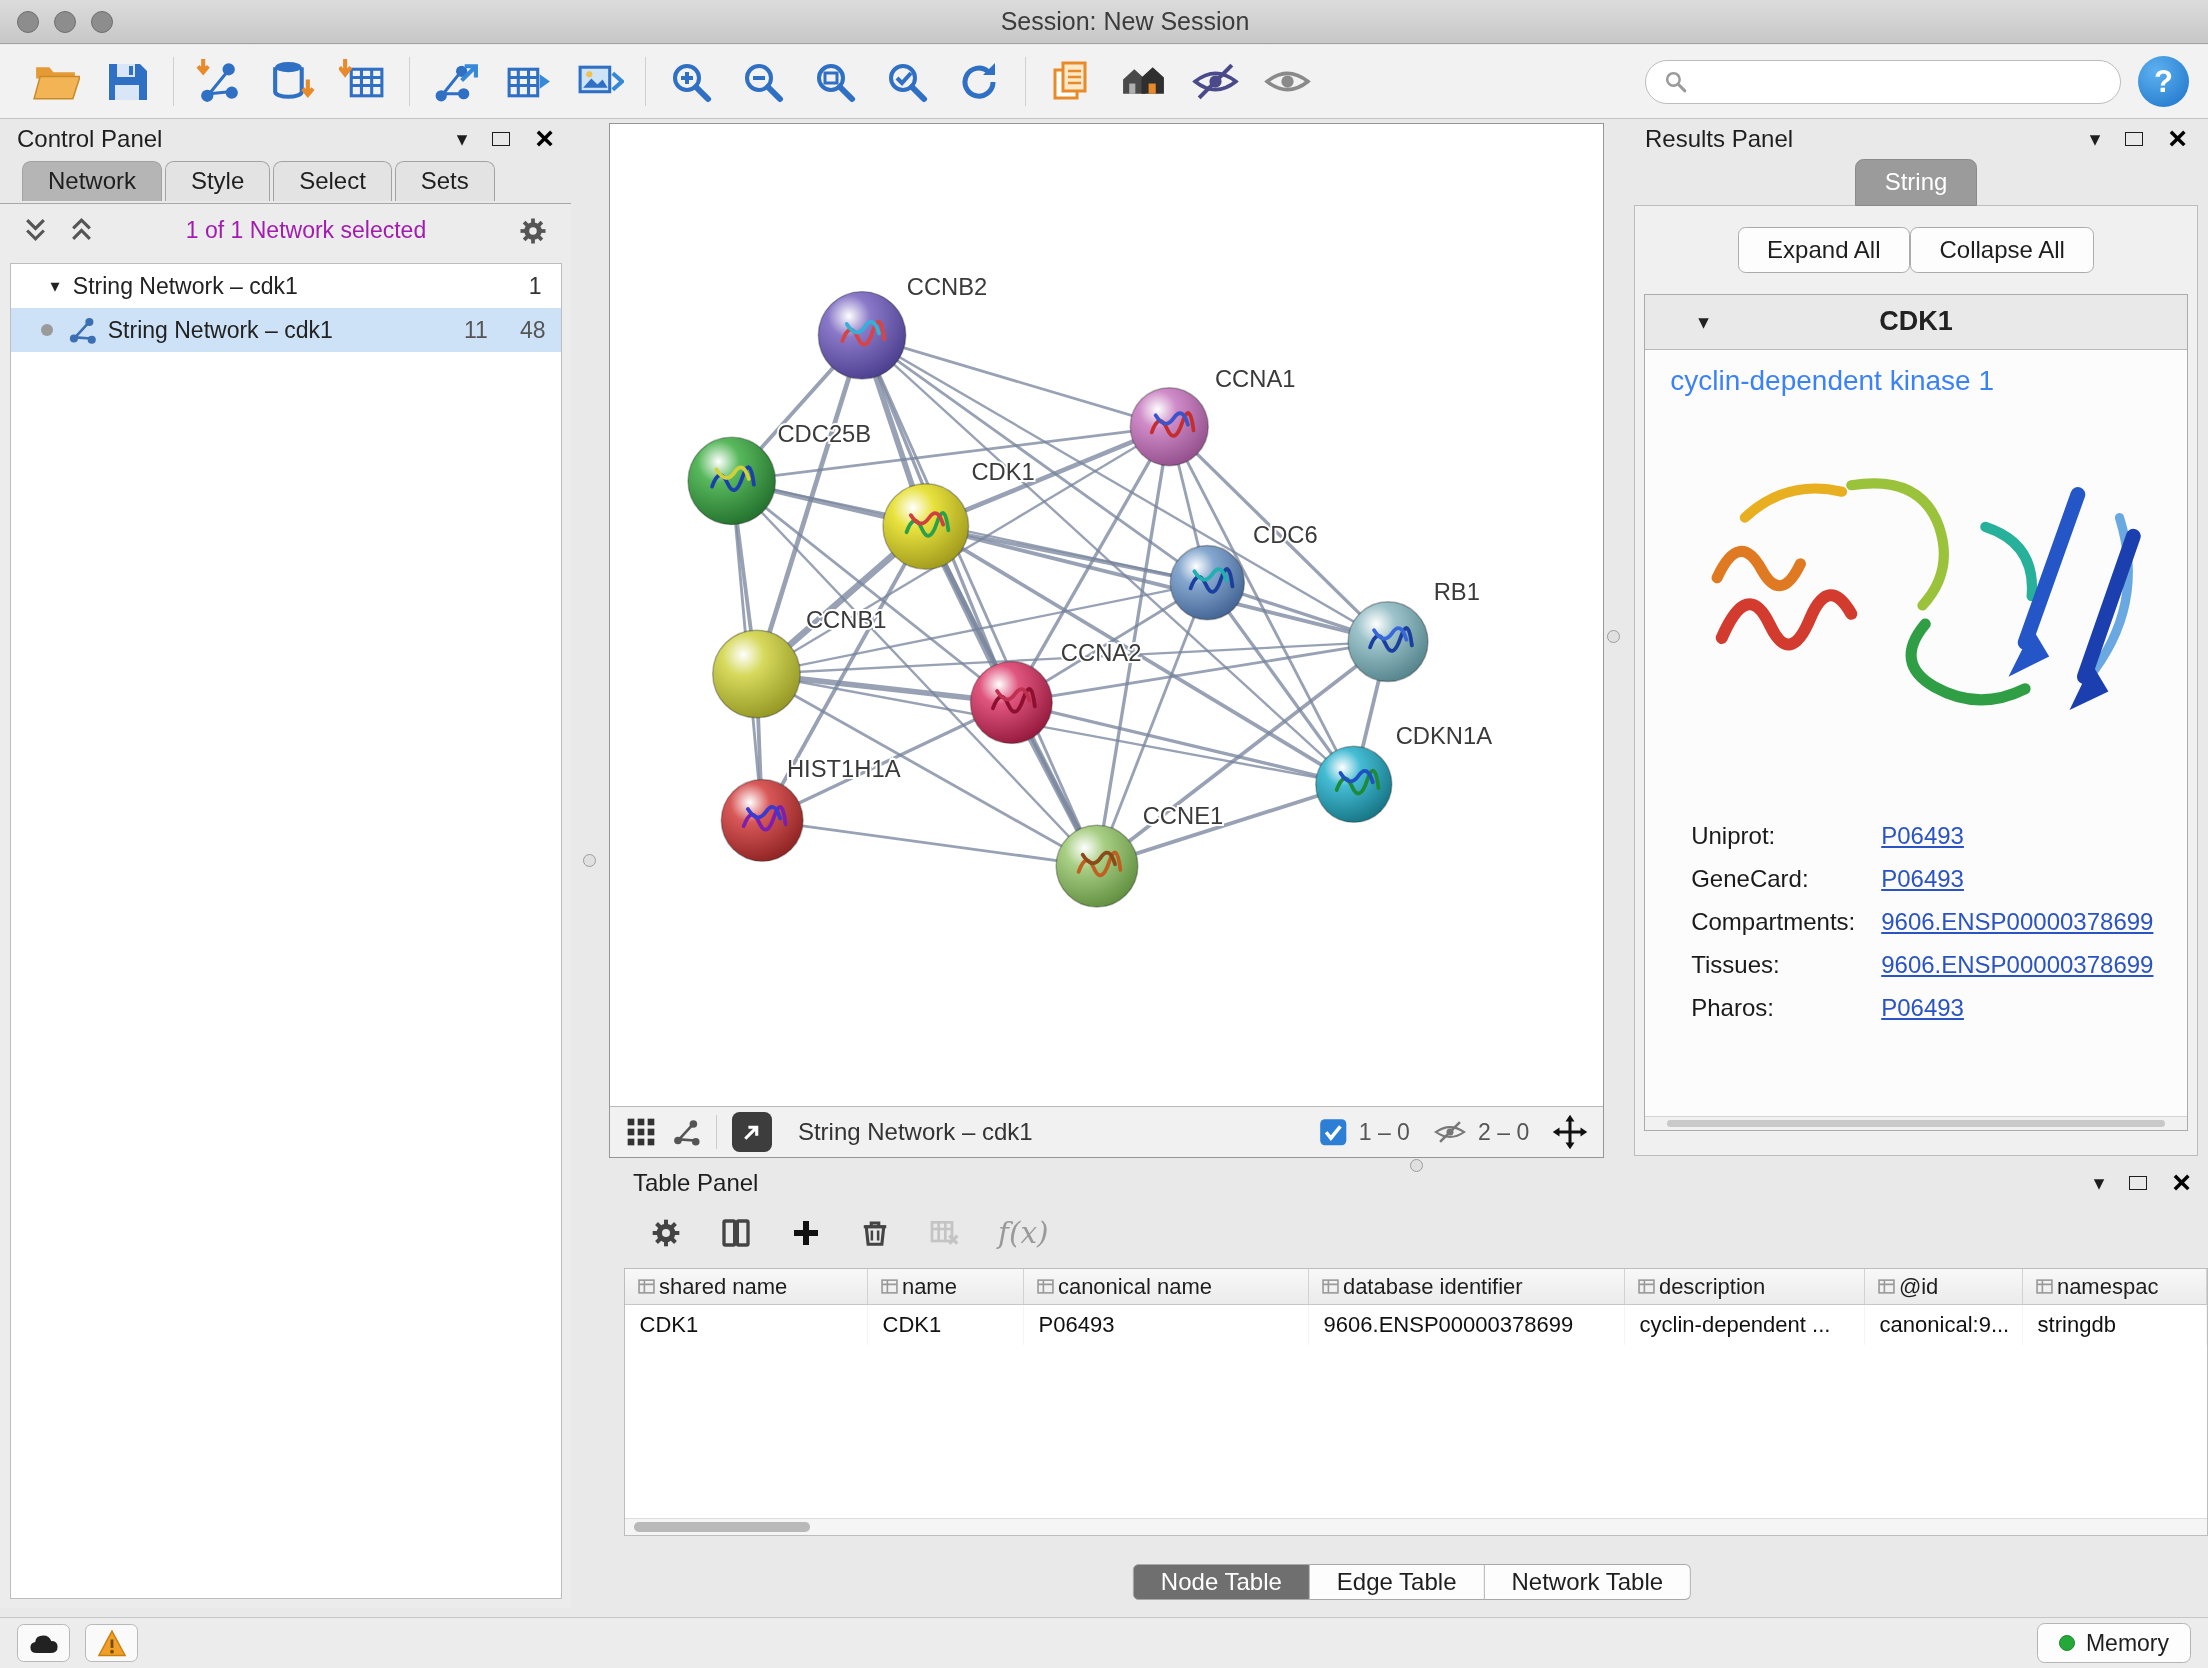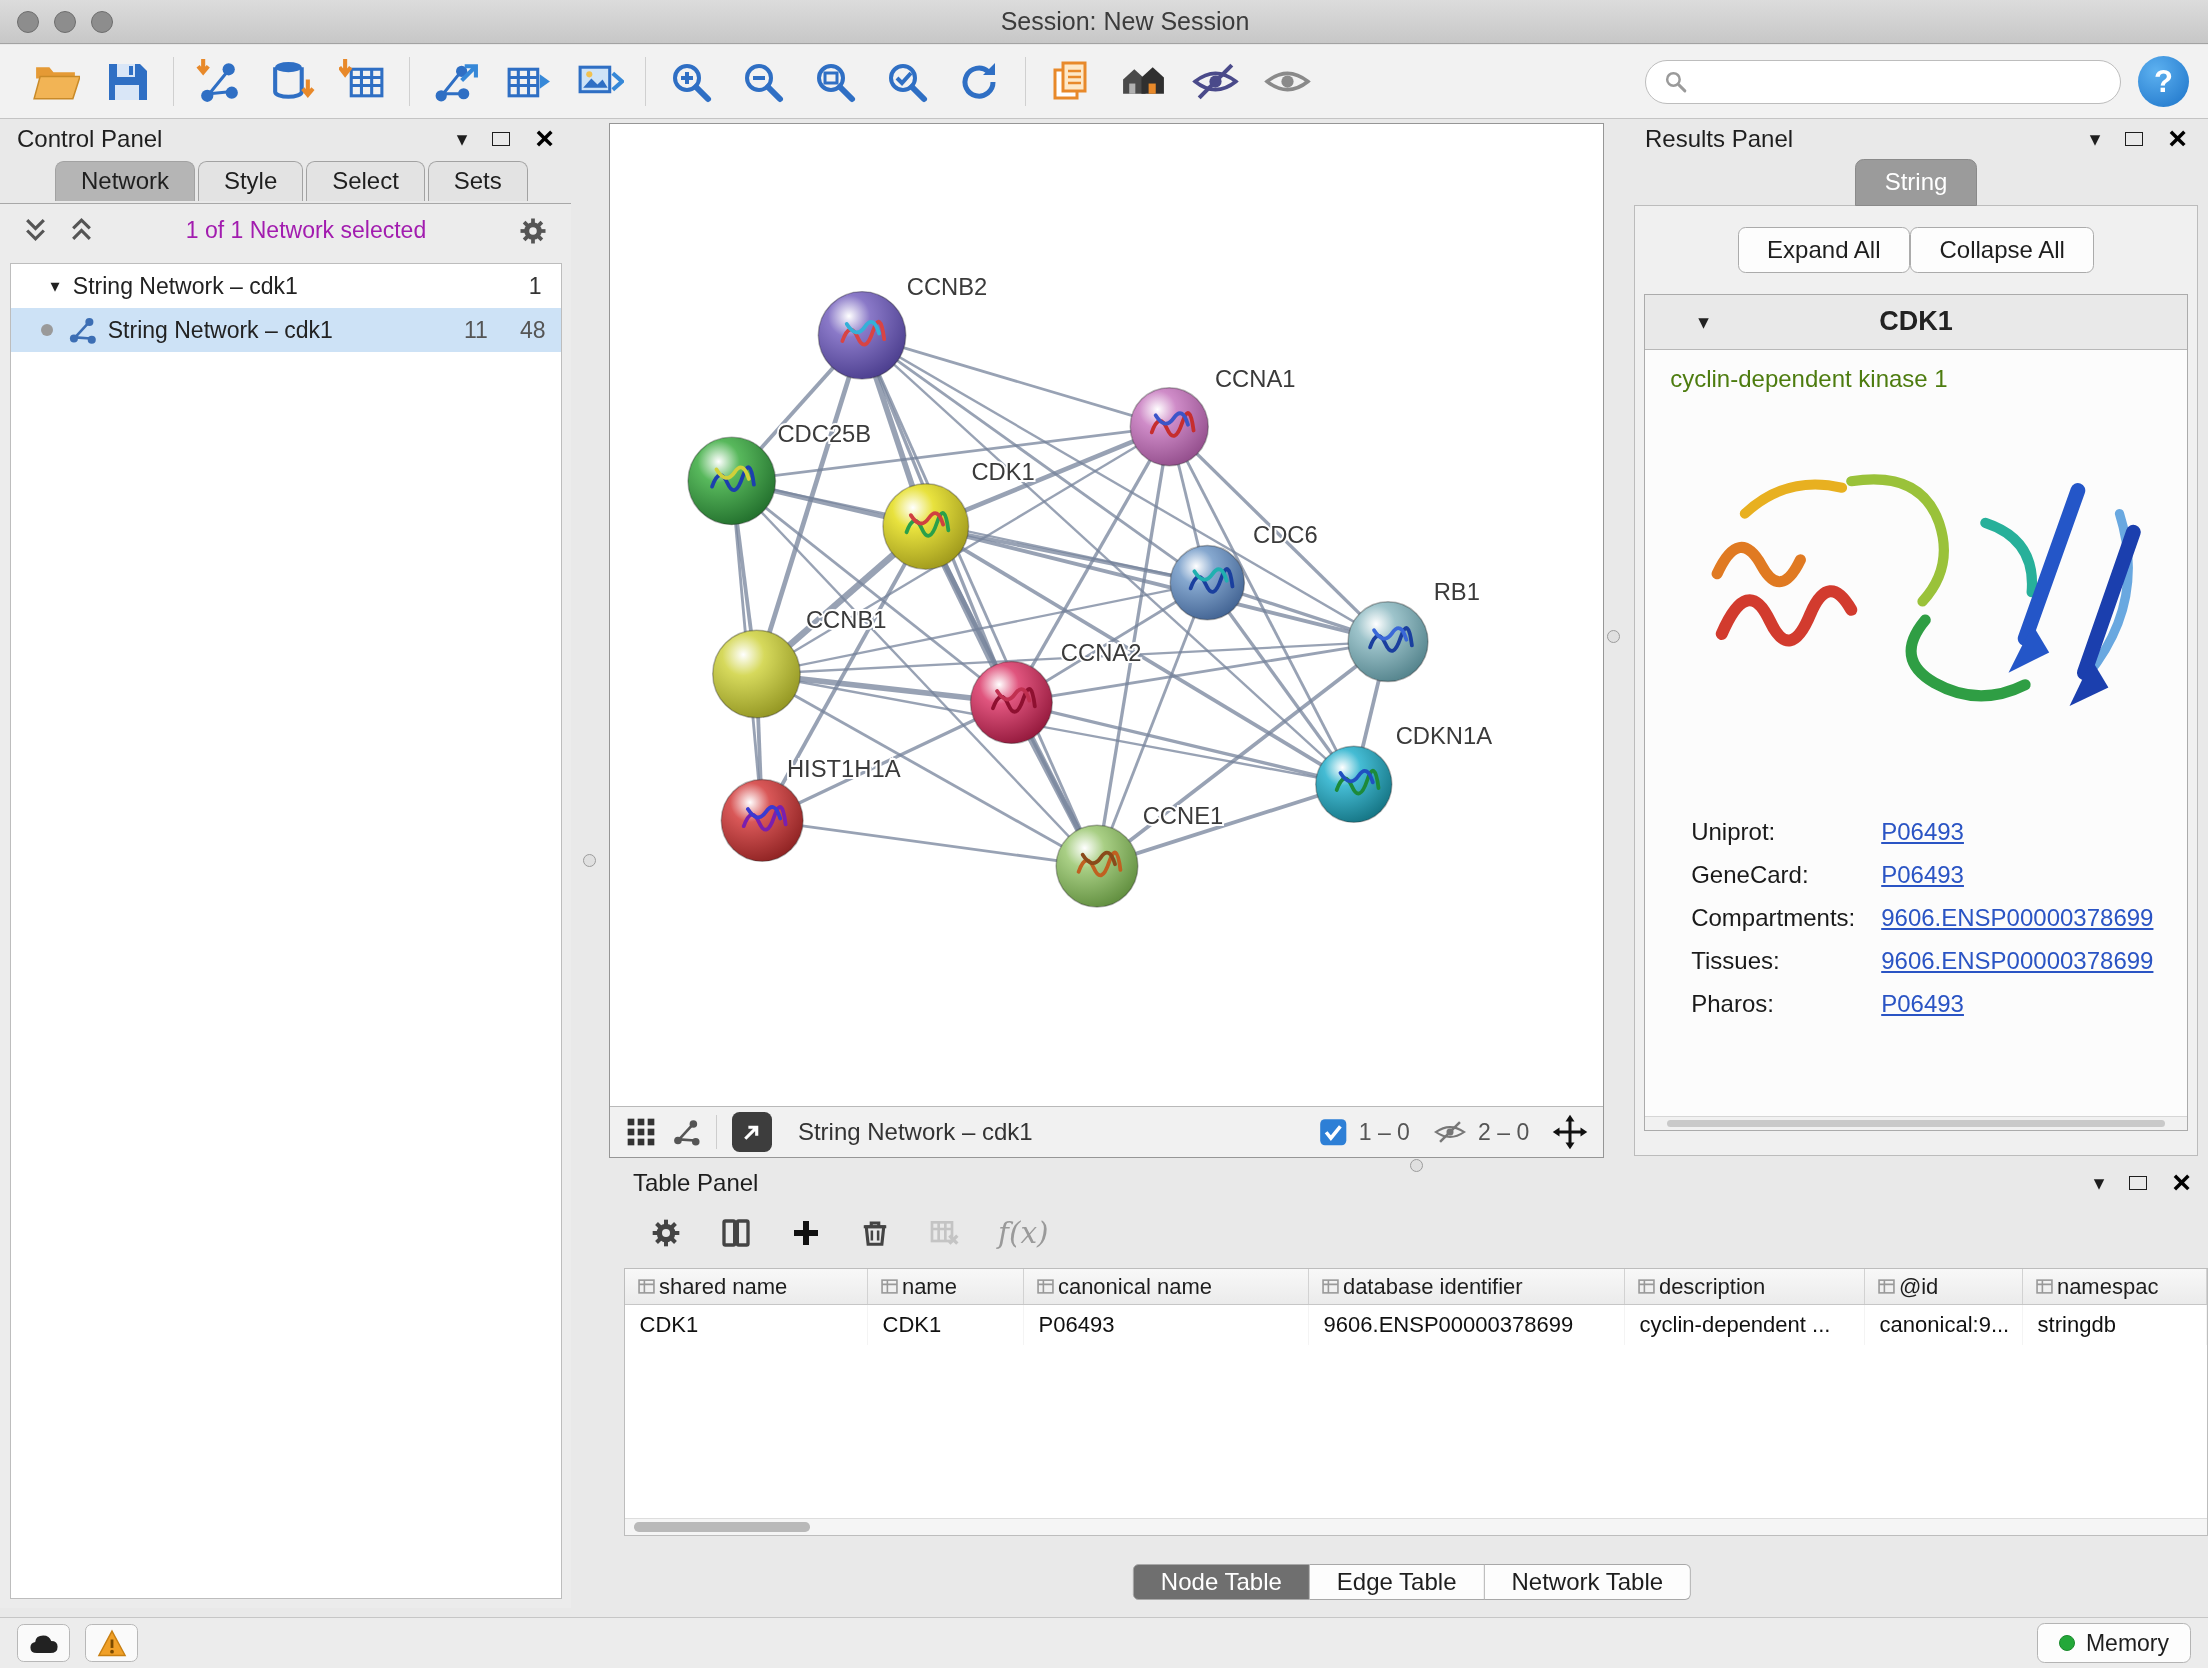--- a/index.html
+++ b/index.html
@@ -22,21 +22,21 @@
 
   
   .panel-header { height:40px; display:flex; align-items:center; padding:0 17px; font-size:24px; color:#1e1e1e; }
   .win-icons { display:flex; align-items:center; gap:25px; margin-left:auto; }
   .wi-menu { font-size:21px; color:#1e1e1e; }
   .wi-float { width:18px; height:14.3px; border:1.9px solid #1e1e1e; }
   .wi-close { font-size:32px; font-weight:bold; color:#000; line-height:.8; }
 
   
   .control-panel { position:absolute; left:0; top:119px; width:571px; height:1489px; }
-  .cp-tabs { display:flex; padding-left:55px; gap:2.9px; margin-top:1.9px; }
+  .cp-tabs { display:flex; padding-left:22px; gap:2.9px; margin-top:1.9px; }
   .cp-tab { height:40px; padding:0 25px; display:flex; align-items:center; font-size:24px; background:#e3e3e3; border:1px solid #a2a2a2; border-bottom:none; border-radius:8.6px 8.6px 0 0; color:#1f1f1f; }
   .cp-tab.sel { background:#b5b5b5; }
   .cp-body { position:absolute; left:0; top:84px; bottom:0; width:100%; border-top:1px solid #a8a8a8; background:#ececec; }
   .cp-selrow { height:53px; display:flex; align-items:center; padding:0 23px; gap:21px; font-size:23px; color:#a21caf; }
   .cp-selrow .status { flex:1; text-align:center; }
   .cp-tree { position:absolute; left:9.5px; right:9.5px; top:59px; bottom:9.5px; background:#fff; border:1px solid #bdbdbd; overflow:hidden; }
   .tree-row { display:flex; align-items:center; height:44px; font-size:23px; }
   .tree-row .tri { margin:0 13.3px 0 40px; font-size:18px; color:#222; }
   .tree-row .count { margin-left:auto; margin-right:19px; color:#333; }
   .tree-row.selected { background:#cde2f6; }
@@ -58,21 +58,21 @@
   .results-panel { position:absolute; left:1628px; top:119px; width:576px; height:1042px; }
   .rp-tabrow { display:flex; justify-content:center; }
   .rp-tab { background:#9b9b9b; color:#fff; font-size:24px; padding:7.6px 28.5px 9.5px; border-radius:8.6px 8.6px 0 0; border:1px solid #8a8a8a; margin-bottom:-1px; }
   .rp-box { margin:0 5.7px; border:1px solid #bcbcbc; background:#f0f0f0; height:951px; padding:15px 9.5px 9.5px; }
   .rp-buttons { display:flex; justify-content:center; margin:5.7px 0 21px; }
   .rp-btn { height:46px; padding:0 28.5px; font-size:24px; background:#fdfdfd; border:1px solid #ababab; border-radius:7.6px; color:#1e1e1e; }
   .rp-section { border:1px solid #ababab; background:#fcfcfc; height:837px; display:flex; flex-direction:column; }
   .rp-sec-header { height:55px; background:#e9e9e9; border-bottom:1px solid #b8b8b8; position:relative; display:flex; align-items:center; justify-content:center; }
   .rp-sec-header .tri { position:absolute; left:53px; font-size:21px; }
   .rp-sec-title { font-size:27px; font-weight:bold; }
-  .rp-desc { font-size:24px; padding:15px 0 0 25px; color:#4d7c0f; }
+  .rp-desc { font-size:28px; padding:15px 0 0 25px; color:#3b82f6; }
   .rp-protein { height:418px; display:flex; align-items:center; justify-content:center; }
   .xl-title { font-size:26px; font-weight:bold; padding-left:28.5px; margin:9.5px 0 9.5px; }
   .xl-row { display:flex; align-items:center; height:43px; padding-left:46px; font-size:24px; }
   .xl-label { width:190px; color:#1a1a1a; }
   .xl-link { color:#2a54c4; text-decoration:underline; }
   .rp-scroll { margin-top:auto; height:13.3px; border-top:1px solid #d6d6d6; background:#f1f1f1; display:flex; align-items:center; }
   .rp-scroll .thumb { height:7.6px; width:92%; margin:0 auto; background:#c9c9c9; border-radius:3.8px; }
 
   
   .table-panel { position:absolute; left:616px; top:1163px; width:1592px; height:445px; }

